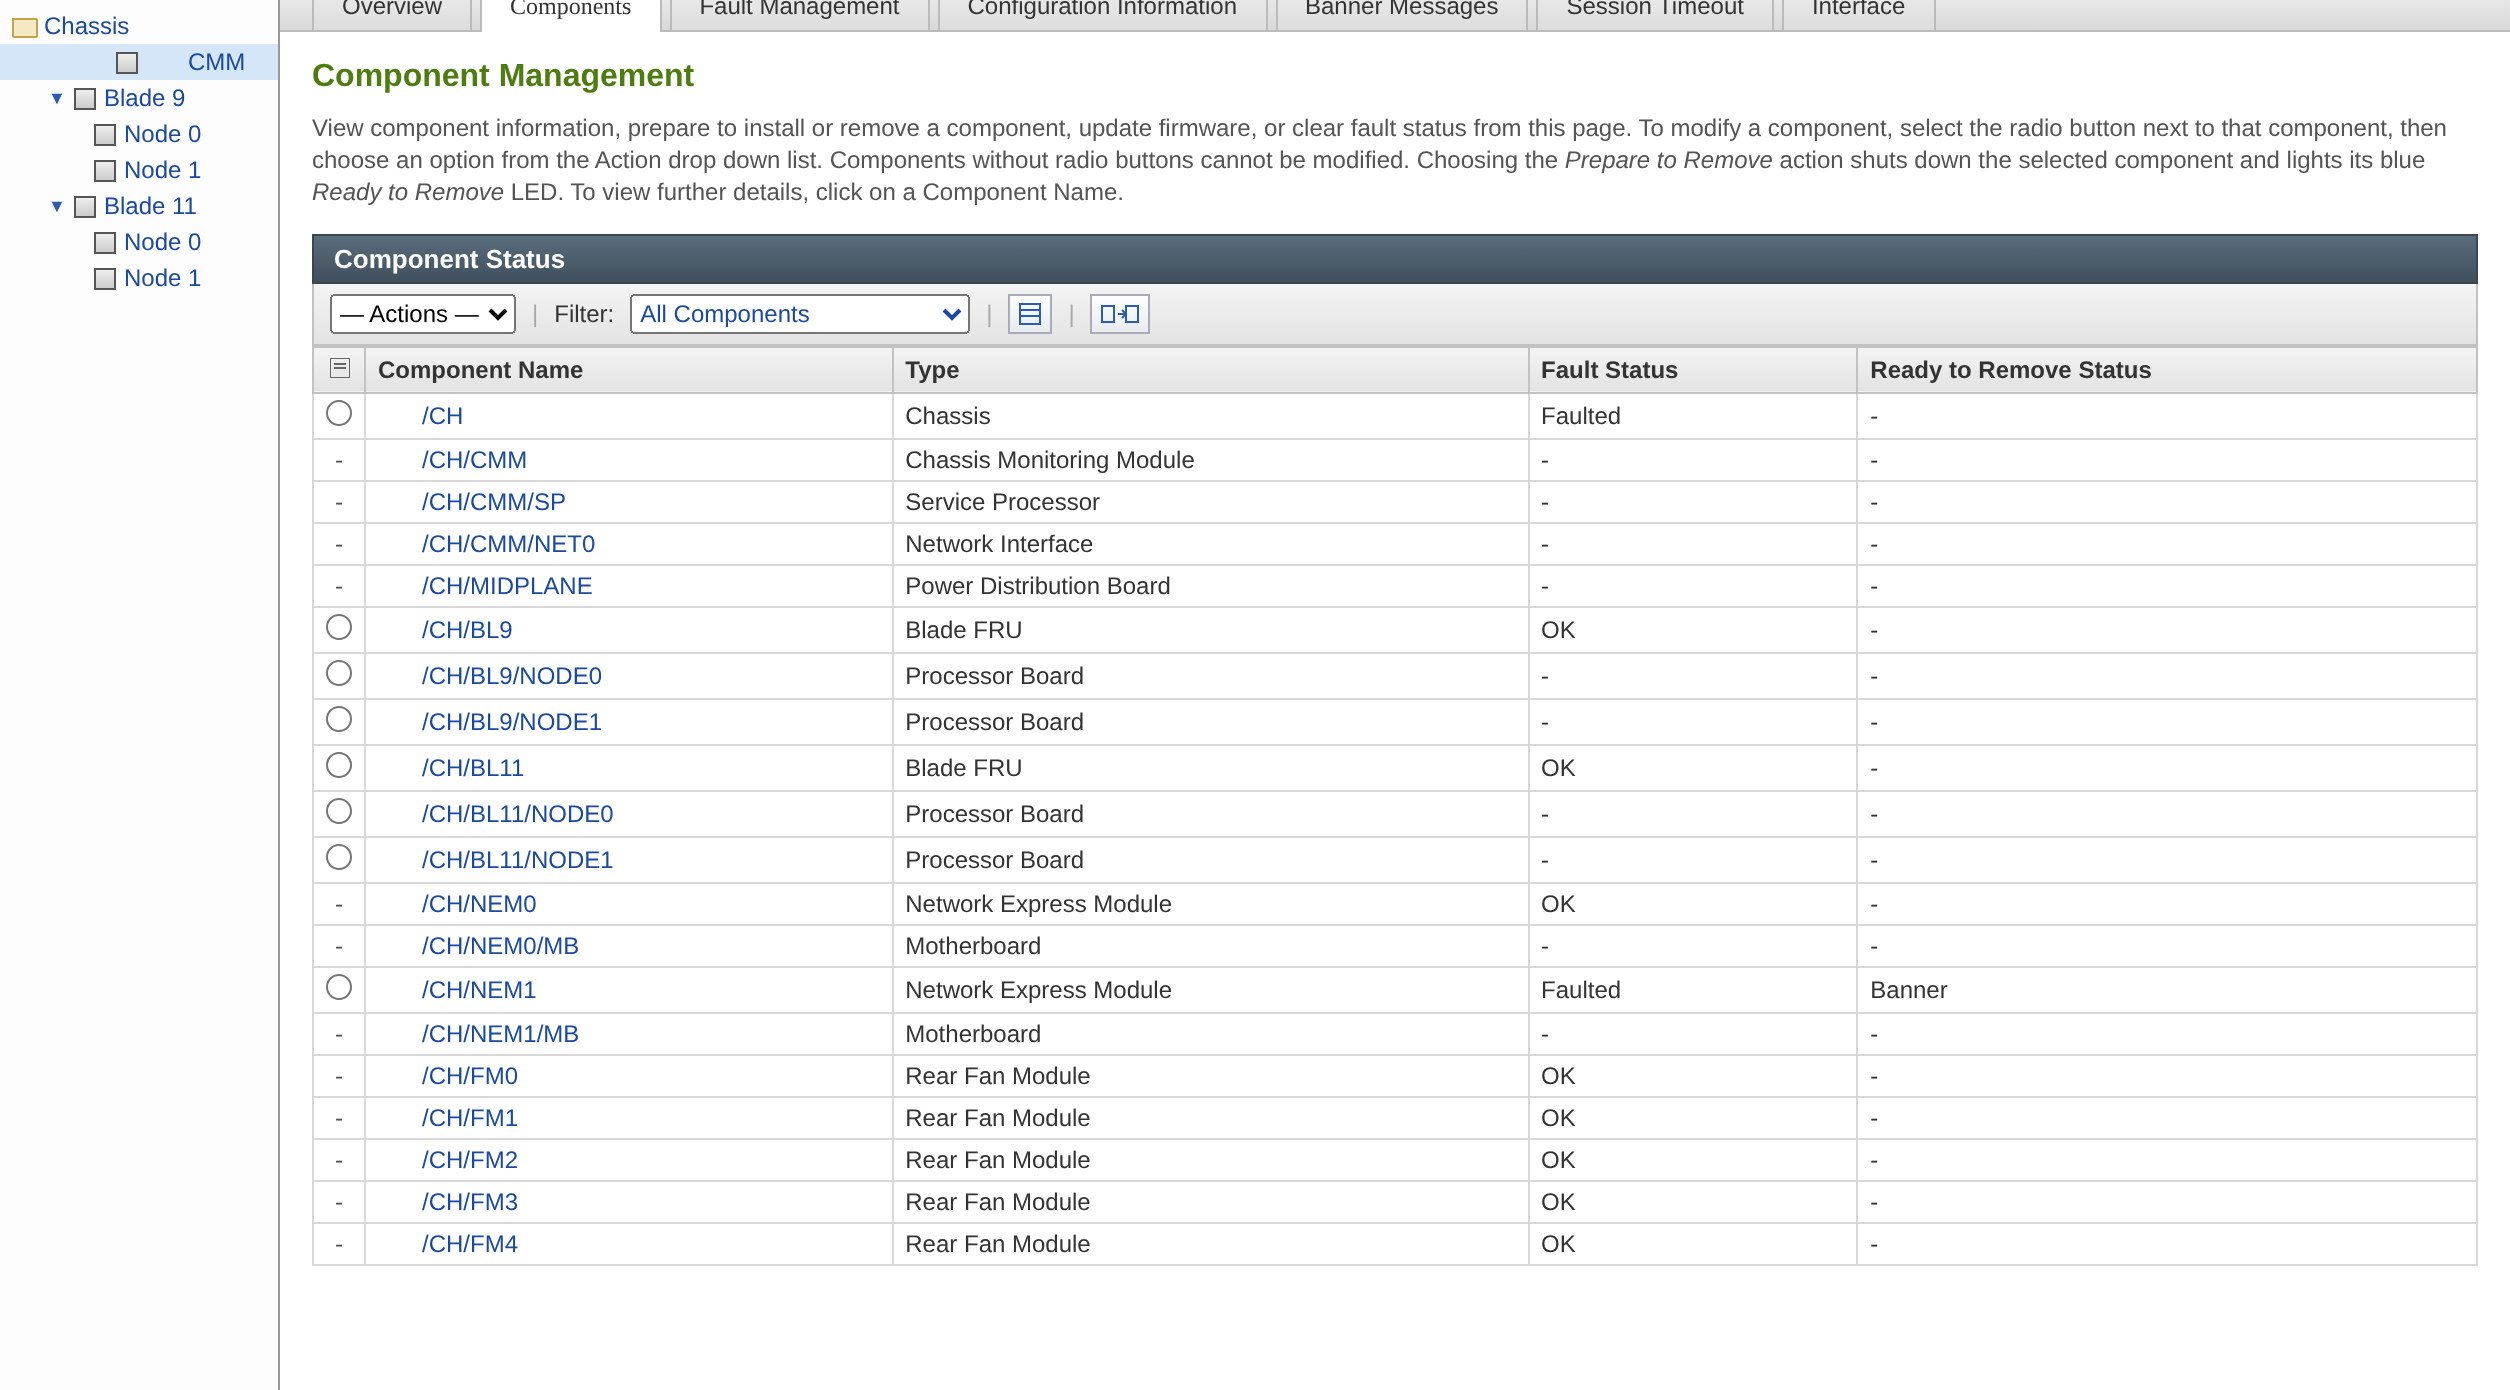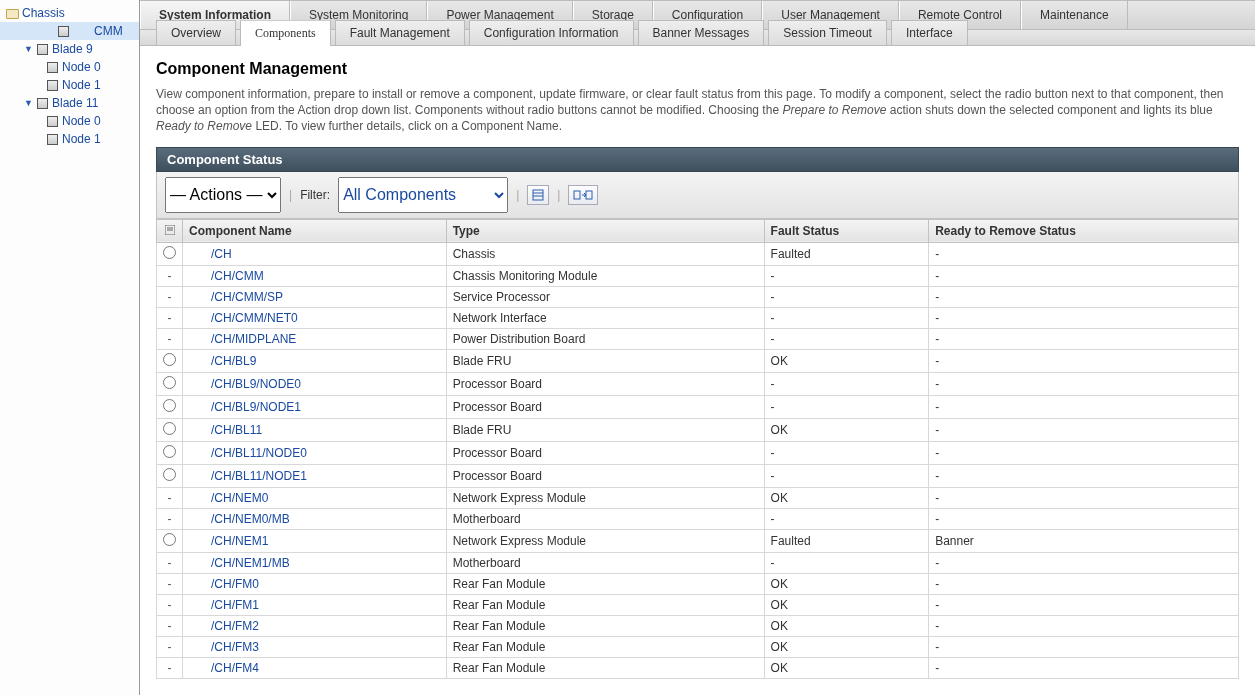--- a/index.html
+++ b/index.html
@@ -103,21 +103,21 @@
   }
   .content {
     padding: 8px 16px 0 16px;
     overflow: auto;
     flex: 1;
   }
   .page-title {
     font-size: 16px;
     font-weight: bold;
     margin: 6px 0 8px 0;
-    color: #000000;
+    color: #4d7c0f;
   }
   .description {
     color: #545454;
     line-height: 1.35;
     margin-bottom: 12px;
   }
   .description .italic { font-style: italic; }
   .section-header {
     background: linear-gradient(#5a6d7d,#3f4f5c);
     color: #fff;
@@ -129,22 +129,22 @@
   .toolbar {
     background: linear-gradient(#f4f4f4,#e3e3e3);
     border: 1px solid #c2c2c2;
     border-top: none;
     padding: 5px 8px;
     display: flex;
     align-items: center;
     gap: 8px;
   }
   .toolbar select {
-    font-size: 16px;
-    height: 36px;
+    font-size: 12px;
+    height: 20px;
   }
   .toolbar .sep {
     color: #aaa;
   }
   .tool-btn {
     border: 1px solid #aab;
     background: linear-gradient(#fdfdfe,#e8ecef);
     width: 22px;
     height: 20px;
     display: inline-flex;
@@ -266,30 +266,20 @@
         <span class="icon-wrap">
           <span class="blade-icon"></span>
         </span>
         <span>Node 1</span>
       </div>
     </div>
 </div>
 
 <div class="main">
 
-  <div class="top-tabs" id="top-tabs">
-      <div class="top-tab active">System Information</div>
-      <div class="top-tab">System Monitoring</div>
-      <div class="top-tab">Power Management</div>
-      <div class="top-tab">Storage</div>
-      <div class="top-tab">Configuration</div>
-      <div class="top-tab">User Management</div>
-      <div class="top-tab">Remote Control</div>
-      <div class="top-tab">Maintenance</div>
-    </div>
   <div class="sub-tabs" id="sub-tabs">
       <div class="sub-tab">Overview</div>
       <div class="sub-tab active">Components</div>
       <div class="sub-tab">Fault Management</div>
       <div class="sub-tab">Configuration Information</div>
       <div class="sub-tab">Banner Messages</div>
       <div class="sub-tab">Session Timeout</div>
       <div class="sub-tab">Interface</div>
     </div>
 

